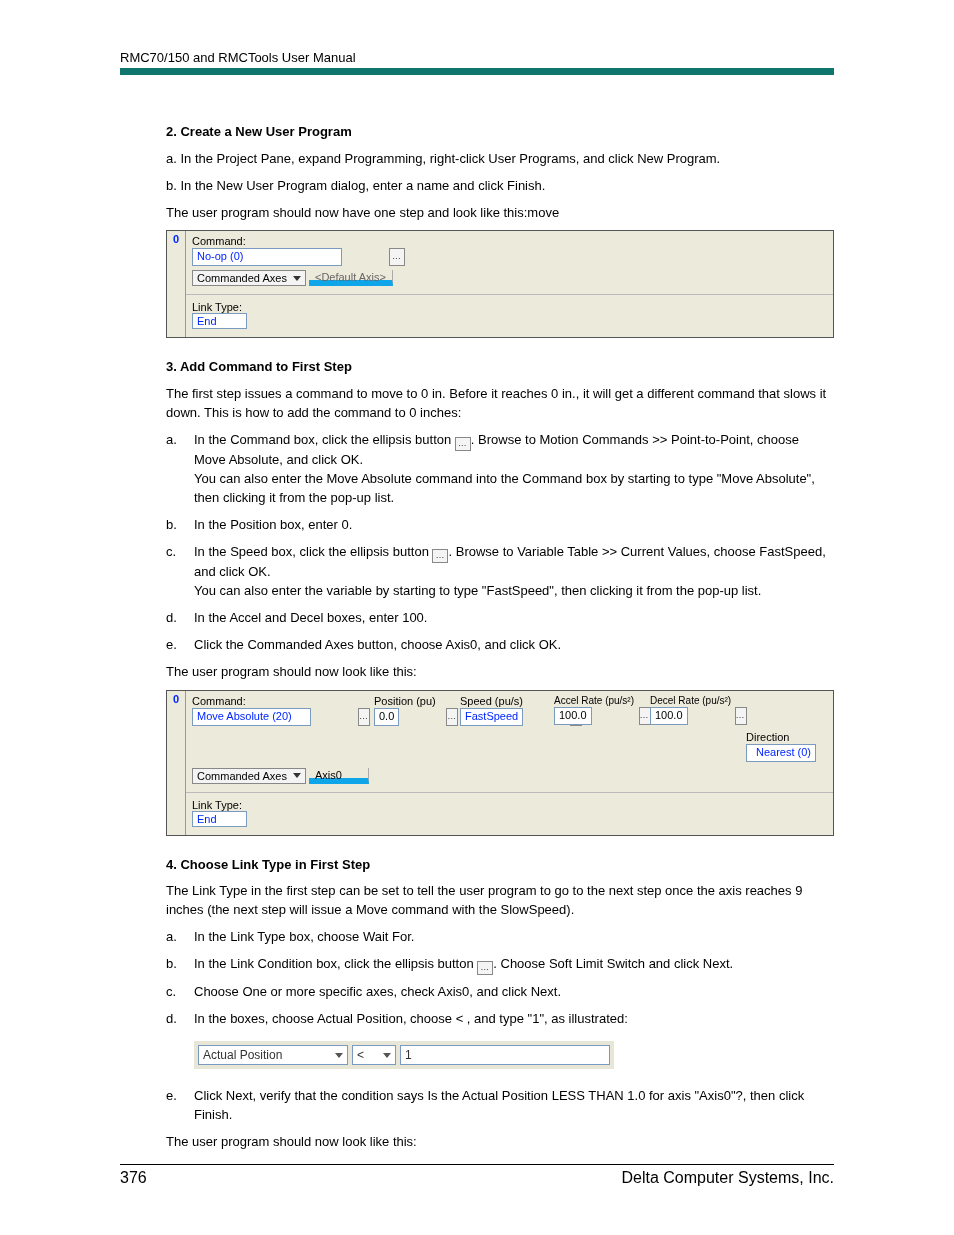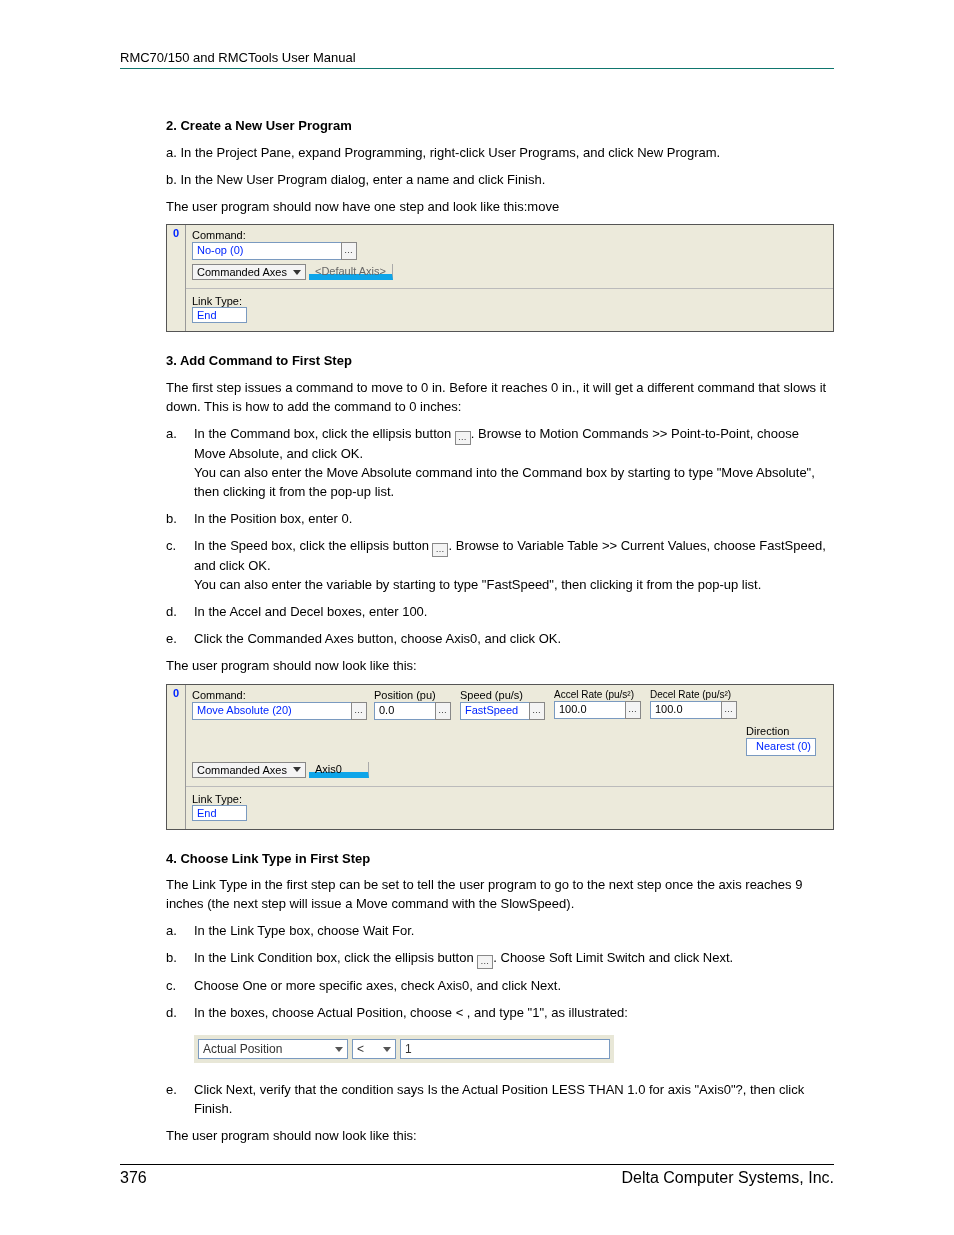--- a/index.html
+++ b/index.html
@@ -13,21 +13,21 @@
   .page {
     width: 954px;
     min-height: 1235px;
     padding: 50px 120px 40px 120px;
     box-sizing: border-box;
     position: relative;
   }
   .runhead {
     font-size: 13px;
     color: #000;
-    border-bottom: 1px solid #0f766e;
+    border-bottom: 7px solid #0f766e;
     padding-bottom: 3px;
     margin-bottom: 48px;
   }
   .content {
     margin-left: 46px;
   }
   .h {
     font-weight: bold;
     margin: 0 0 8px 0;
   }
@@ -153,21 +153,21 @@
     color: #666;
     vertical-align: middle;
     min-width: 60px;
     height: 16px;
     box-sizing: border-box;
   }
   .axiscell.filled { color:#000; }
   .row-fields { display:flex; gap:4px; align-items:flex-start; }
   .col { display:flex; flex-direction:column; }
   .col .lbl { margin-bottom: 1px; white-space: nowrap; }
-  .fieldwrap { display:flex; align-items:flex-start; }
+  .fieldwrap { display:flex; align-items:flex-start;gap:48px; }
   .fieldwrap .field { height: 18px; }
   .fieldwrap .ellipsis-btn { height: 18px; margin-left: -1px; }
 
   .sep {
     border-top: 1px solid #bbb;
     margin: 8px -6px 6px -6px;
   }
 
   
   .cond-shot {

